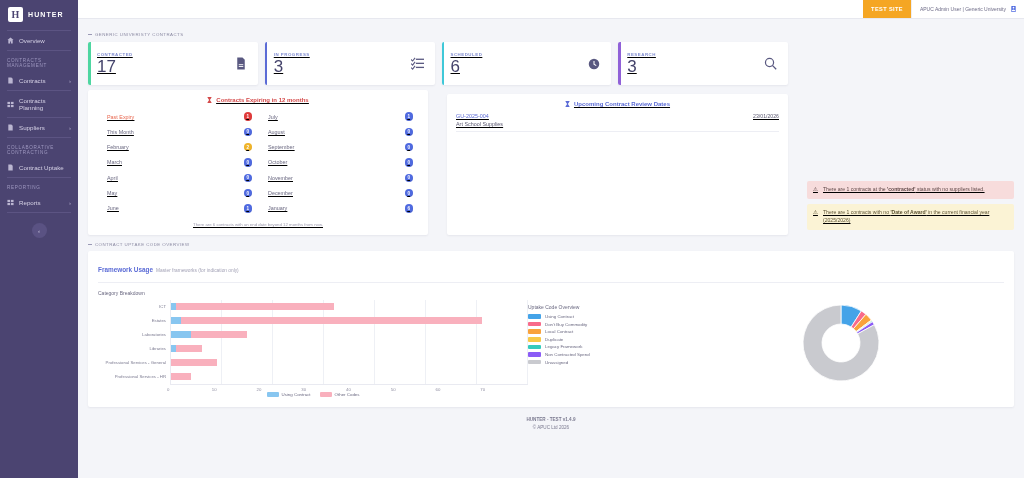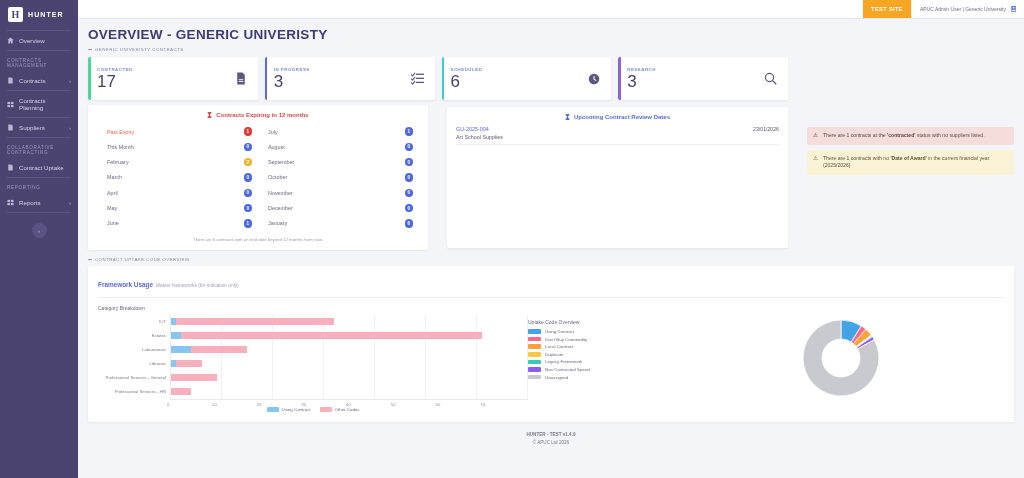--- a/index.html
+++ b/index.html
@@ -79,21 +79,21 @@
   .page-title {
     font-size: 13.5px; font-weight: bold; color: #3d3c74;
     letter-spacing: .3px;
   }
   .breadcrumb {
     display: flex; align-items: center; gap: 3px;
     margin-top: 5px; font-size: 4.4px; color: #8b8aa3; letter-spacing: .45px;
   }
   .bc-dash { width: 4px; height: 1px; background: #9a99b5; }
 
-  .row { display: flex; gap: 19px; margin-top: 5px; align-items: center; }
+  .row { display: flex; gap: 19px; margin-top: 5px; align-items: flex-end; text-decoration: underline; }
   .left-col { width: 700px; }
   .right-col { width: 223px; }
 
   
   .cards { display: flex; gap: 7px; }
   .card {
     flex: 1; background: #ffffff; height: 43px;
     border-radius: 2px; box-shadow: 0 1px 2px rgba(60,60,90,.08);
     display: flex; align-items: center; justify-content: space-between;
     padding: 0 11px 0 9px; position: relative; overflow: hidden;
@@ -307,21 +307,20 @@
         <svg class="user-ico" viewBox="0 0 16 16">
           <rect x="3" y="1" width="10" height="14" rx="1" fill="#4f6ae0"></rect>
           <circle cx="8" cy="5" r="2" fill="#ffffff"></circle>
           <path d="M4 13c0-2.4 1.8-4 4-4s4 1.6 4 4z" fill="#ffffff"></path>
         </svg>
       </div>
     </div>
 
     <div class="content">
 
-      <div class="page-title">OVERVIEW - GENERIC UNIVERISTY</div>
       <div class="breadcrumb">
         <span class="bc-dash"></span>
         <span>GENERIC UNIVERISTY CONTRACTS</span>
       </div>
 
       <div class="row">
 
         <div class="left-col">
 
           <div class="cards">

